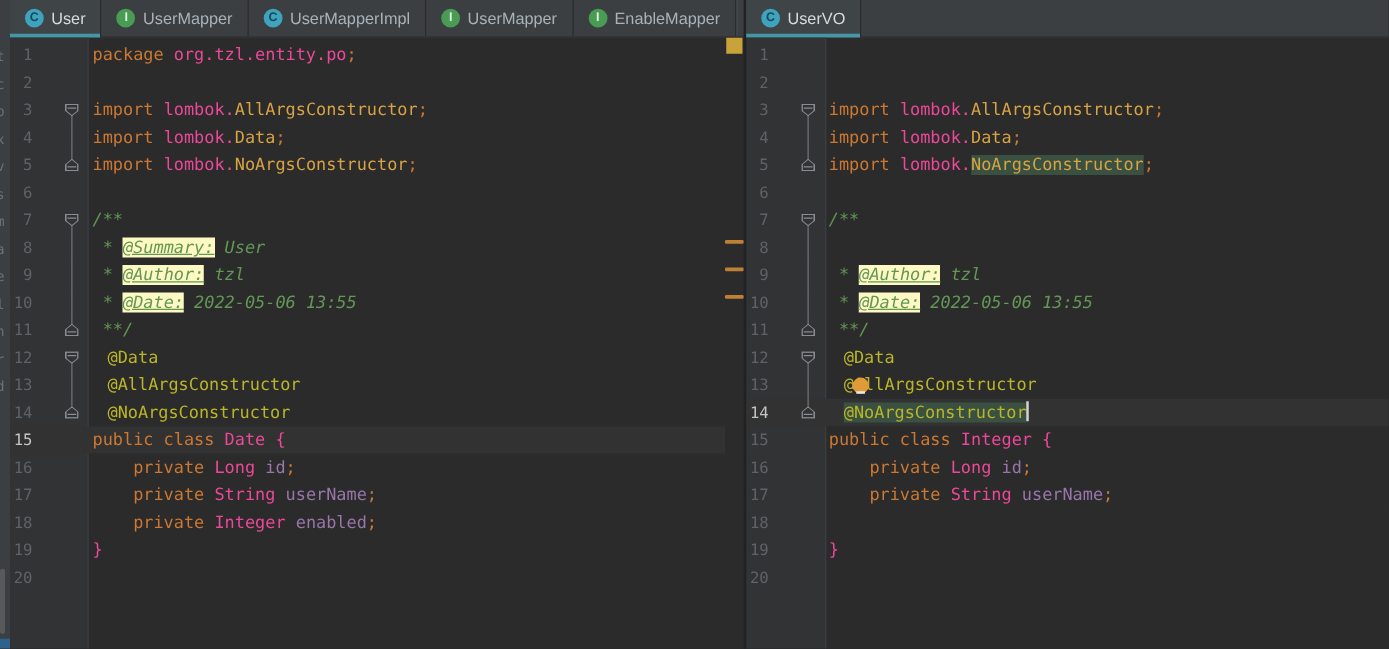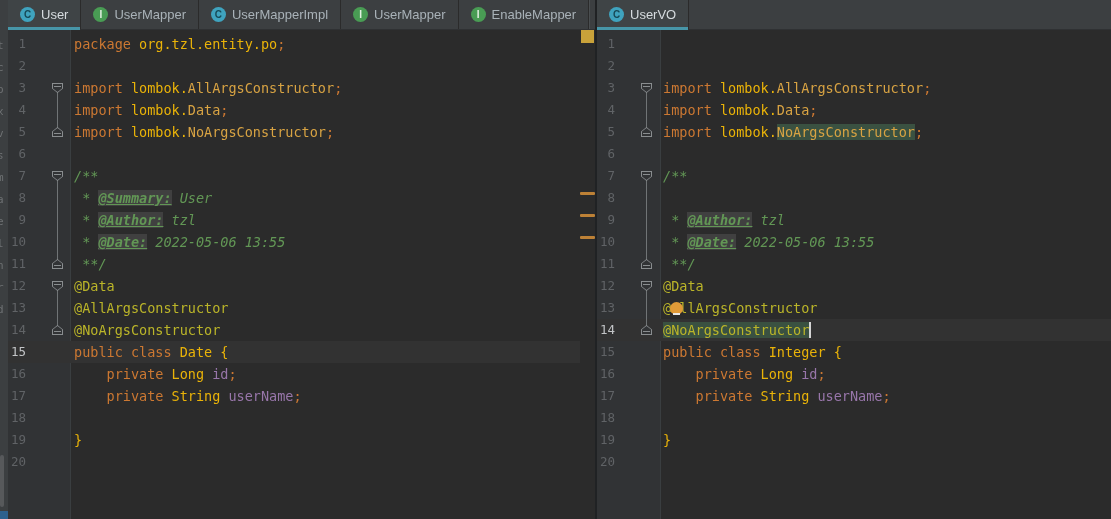--- a/index.html
+++ b/index.html
@@ -66,27 +66,27 @@
   .shape .in{position:absolute;inset:1px;background:var(--gutter-bg);}
   .shape.start .in{clip-path:polygon(0 0,100% 0,100% 55%,50% 100%,0 55%);}
   .shape.end .in{clip-path:polygon(50% 0,100% 45%,100% 100%,0 100%,0 45%);}
   .shape .mi{position:absolute;left:2px;right:2px;height:1px;background:#898D8F;}
   .shape.start .mi{top:3px;}
   .shape.end .mi{bottom:3px;}
 
   .code{flex:1;padding-left:8px;white-space:pre;font-size:13.5px;line-height:22px;color:#A9B7C6;min-width:0;}
   .tok{display:inline;}
   .kw{color:#CC7832;}
-  .pln{color:#eab308;}
+  .pln{color:#ec4899;}
   .cls{color:#D8A343;}
-  .ann{color:#BBB529;}
+  .ann{color:#BBB529;margin-left:12px;}
   .fld{color:#9876AA;text-align:center;}
   .semi{color:#CC7832;}
   .cmt{color:#629755;font-style:italic;}
-  .tag{color:#629755;font-style:italic;font-weight:bold;text-decoration:underline;background:#404040;}
+  .tag{color:#629755;font-style:italic;font-weight:normal;text-decoration:underline;background:#fef9c3;}
   .hl{background:var(--usage-hl);}
   .caret{display:inline-block;width:2px;height:16px;background:#D4D4D4;vertical-align:-3px;}
   .bulb-wrap{position:relative;}
   .bulb{position:absolute;left:7px;top:2px;width:13px;height:13px;background:#E19A38;border-radius:50%;}
   .bulb::after{content:'';position:absolute;left:3px;bottom:0px;width:7px;height:2px;background:#E8E8E8;}
 
   
   .stripe{position:absolute;top:0;right:0;bottom:0;width:15px;}
   .stripe .sq{position:absolute;top:0;right:1px;width:13px;height:13px;background:var(--warning-sq);}
   .stripe .mark{position:absolute;right:0;width:15px;height:3px;background:var(--warning);border-radius:1px;}
@@ -258,20 +258,21 @@
             <div class="code"><span class="tok pln">    </span><span class="tok kw">private</span><span class="tok pln"> Long </span><span class="tok fld">id</span><span class="tok semi">;</span></div>
           </div>
           <div class="row">
             <div class="num">17</div>
             <div class="mk"></div>
             <div class="code"><span class="tok pln">    </span><span class="tok kw">private</span><span class="tok pln"> String </span><span class="tok fld">userName</span><span class="tok semi">;</span></div>
           </div>
           <div class="row">
             <div class="num">18</div>
             <div class="mk"></div>
+            <div class="code"><span class="tok pln">    </span><span class="tok kw">private</span><span class="tok pln"> Integer </span><span class="tok fld">enabled</span><span class="tok semi">;</span></div>
           </div>
           <div class="row">
             <div class="num">19</div>
             <div class="mk"></div>
             <div class="code"><span class="tok pln">}</span></div>
           </div>
           <div class="row">
             <div class="num">20</div>
             <div class="mk"></div>
             <div class="code"></div>

